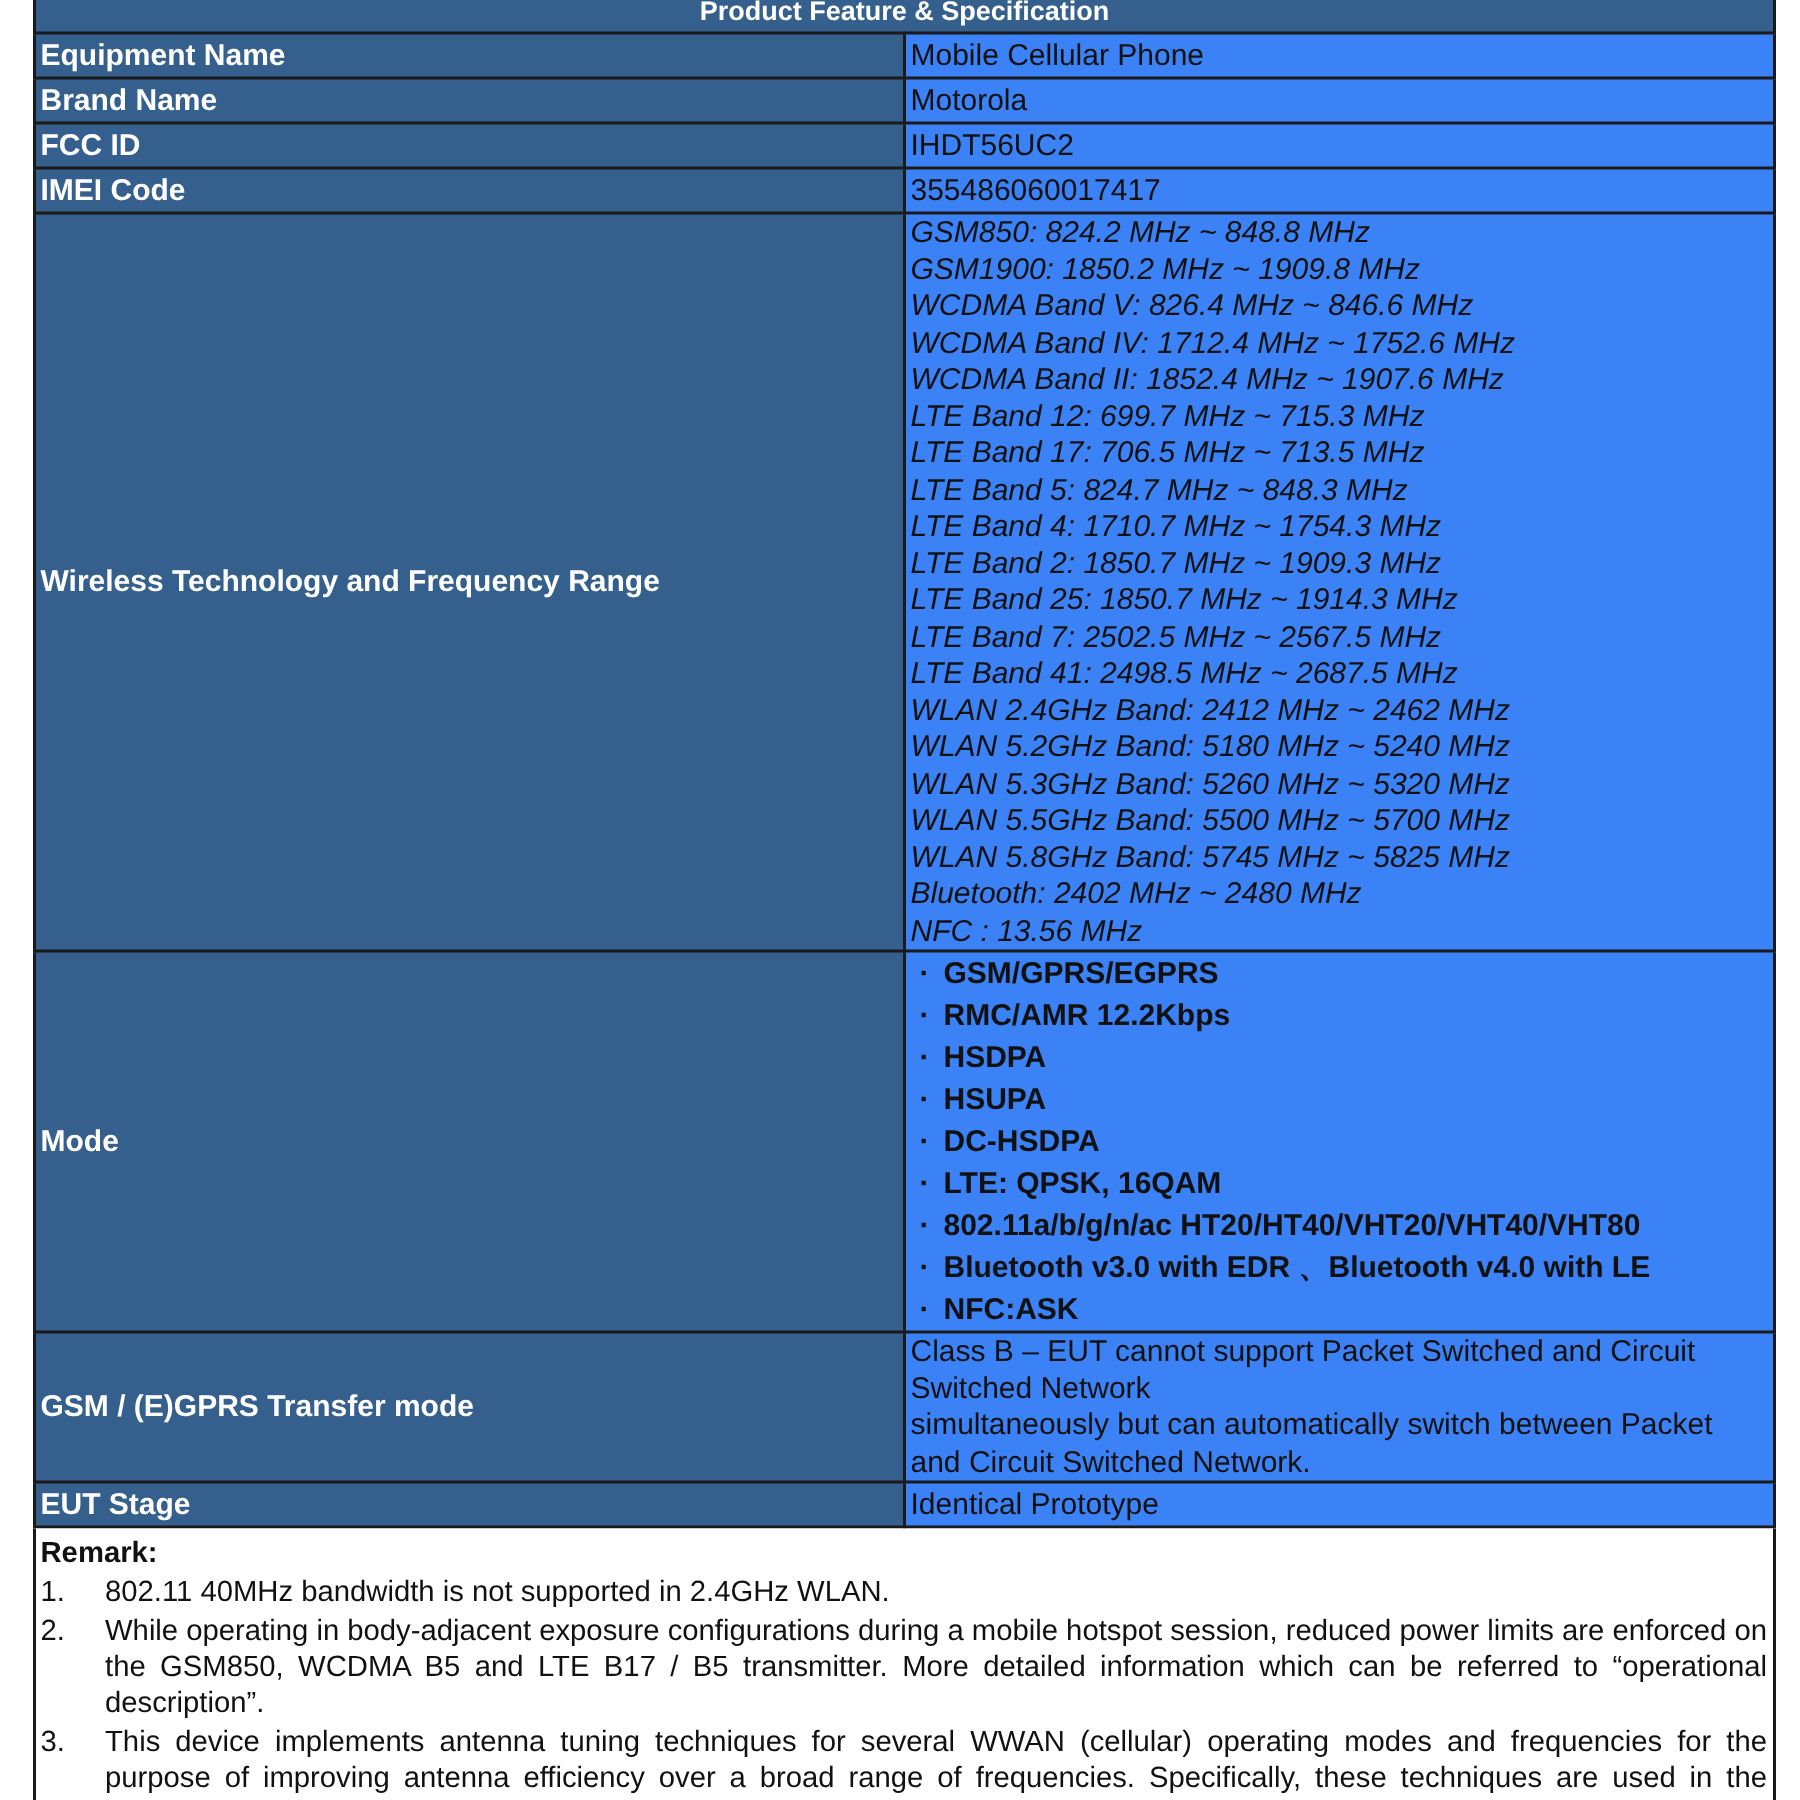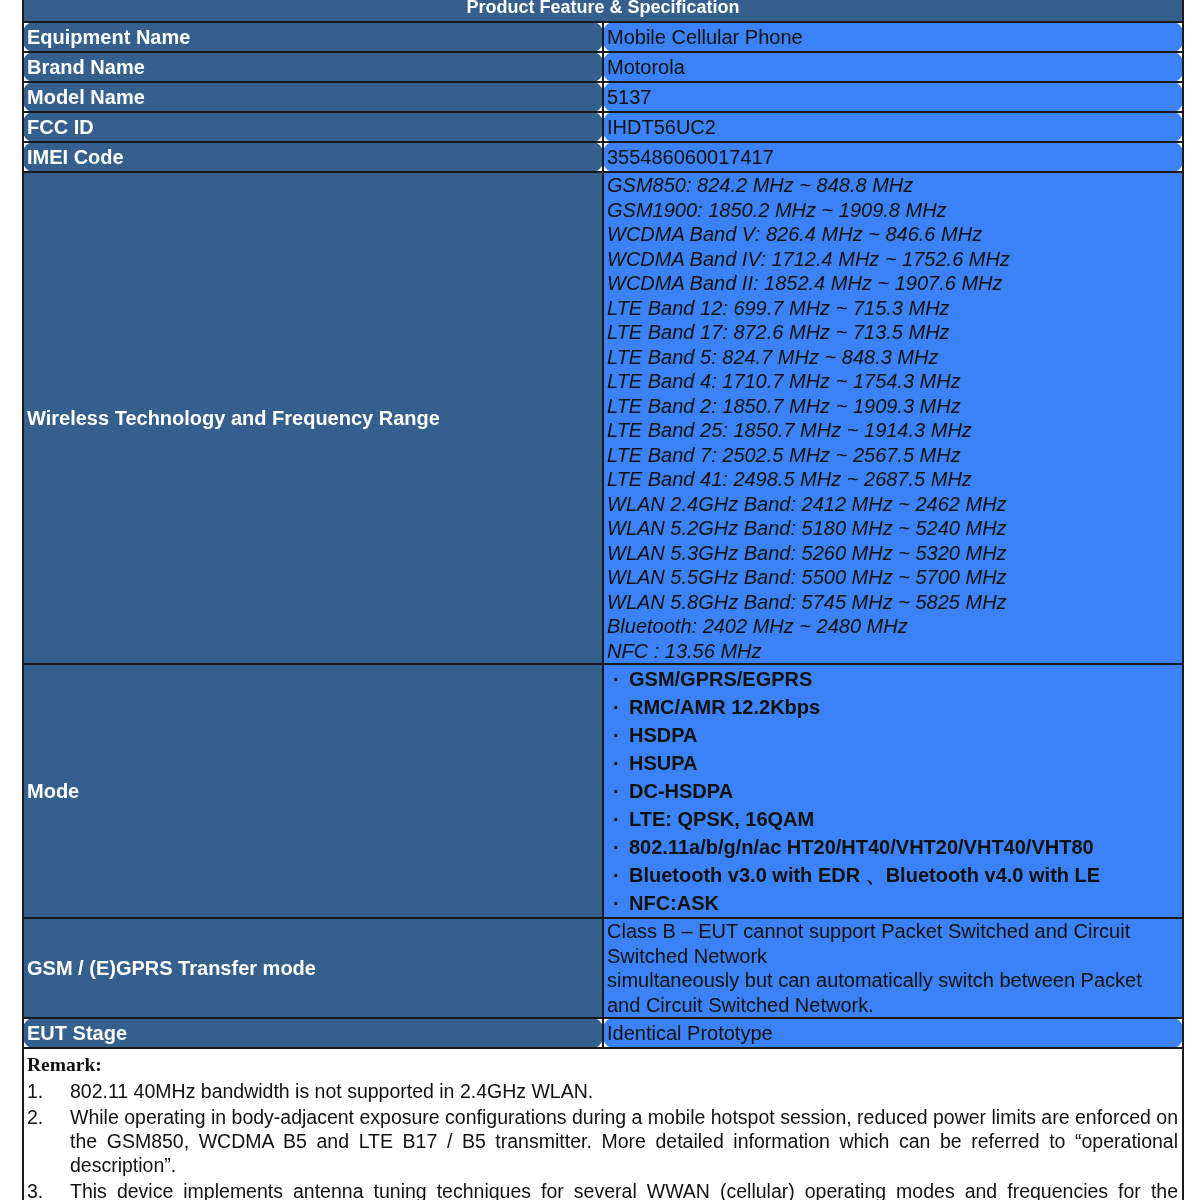--- a/index.html
+++ b/index.html
@@ -51,38 +51,37 @@
     }
     td.label.justify {
       text-align: justify;
       text-align-last: left;
       margin-left: 45px;
     }
     td.value {
       background: #3b82f6;
       color: #111111;
     }
-    tr.single td { height: 28px; border-radius: 11px; }
+    tr.single td { height: 28px; }
     .freq-line { display: block; white-space: nowrap; font-style: italic; }
     .mode-line { display: block; white-space: nowrap; line-height: 28px; padding-left: 6px; font-weight: bold; }
     .mode-line .bullet { display: inline-block; width: 16px; }
     .transfer-text { display: block; line-height: 24.5px; }
     .remark-box {
       border: 2px solid #1a1a1a;
       border-top: none;
       background: #ffffff;
       padding: 4px 4px 40px 3px;
       font-size: 19.5px;
       line-height: 24px;
     }
     .remark-title {
       font-weight: bold;
       display: block;
       margin-bottom: 2px;
-      font-family: Liberation Serif, serif;
     }
     .remark-item {
       display: flex;
       margin-bottom: 2px;
     }
     .remark-num {
       width: 43px;
       flex: none;
     }
     .remark-text {
@@ -101,41 +100,37 @@
     </tr>
     <tr class="single">
       <td class="label">Equipment Name</td>
       <td class="value">Mobile Cellular Phone</td>
     </tr>
     <tr class="single">
       <td class="label">Brand Name</td>
       <td class="value">Motorola</td>
     </tr>
     <tr class="single">
-      <td class="label">Model Name</td>
-      <td class="value">5137</td>
-    </tr>
-    <tr class="single">
       <td class="label">FCC ID</td>
       <td class="value">IHDT56UC2</td>
     </tr>
     <tr class="single">
       <td class="label">IMEI Code</td>
       <td class="value">355486060017417</td>
     </tr>
     <tr>
       <td class="label justify">Wireless Technology and Frequency Range</td>
       <td class="value">
         <span class="freq-line">GSM850: 824.2 MHz ~ 848.8 MHz</span>
         <span class="freq-line">GSM1900: 1850.2 MHz ~ 1909.8 MHz</span>
         <span class="freq-line">WCDMA Band V: 826.4 MHz ~ 846.6 MHz</span>
         <span class="freq-line">WCDMA Band IV: 1712.4 MHz ~ 1752.6 MHz</span>
         <span class="freq-line">WCDMA Band II: 1852.4 MHz ~ 1907.6 MHz</span>
         <span class="freq-line">LTE Band 12: 699.7 MHz ~ 715.3 MHz</span>
-        <span class="freq-line">LTE Band 17: 872.6 MHz ~ 713.5 MHz</span>
+        <span class="freq-line">LTE Band 17: 706.5 MHz ~ 713.5 MHz</span>
         <span class="freq-line">LTE Band 5: 824.7 MHz ~ 848.3 MHz</span>
         <span class="freq-line">LTE Band 4: 1710.7 MHz ~ 1754.3 MHz</span>
         <span class="freq-line">LTE Band 2: 1850.7 MHz ~ 1909.3 MHz</span>
         <span class="freq-line">LTE Band 25: 1850.7 MHz ~ 1914.3 MHz</span>
         <span class="freq-line">LTE Band 7: 2502.5 MHz ~ 2567.5 MHz</span>
         <span class="freq-line">LTE Band 41: 2498.5 MHz ~ 2687.5 MHz</span>
         <span class="freq-line">WLAN 2.4GHz Band: 2412 MHz ~ 2462 MHz</span>
         <span class="freq-line">WLAN 5.2GHz Band: 5180 MHz ~ 5240 MHz</span>
         <span class="freq-line">WLAN 5.3GHz Band: 5260 MHz ~ 5320 MHz</span>
         <span class="freq-line">WLAN 5.5GHz Band: 5500 MHz ~ 5700 MHz</span>

